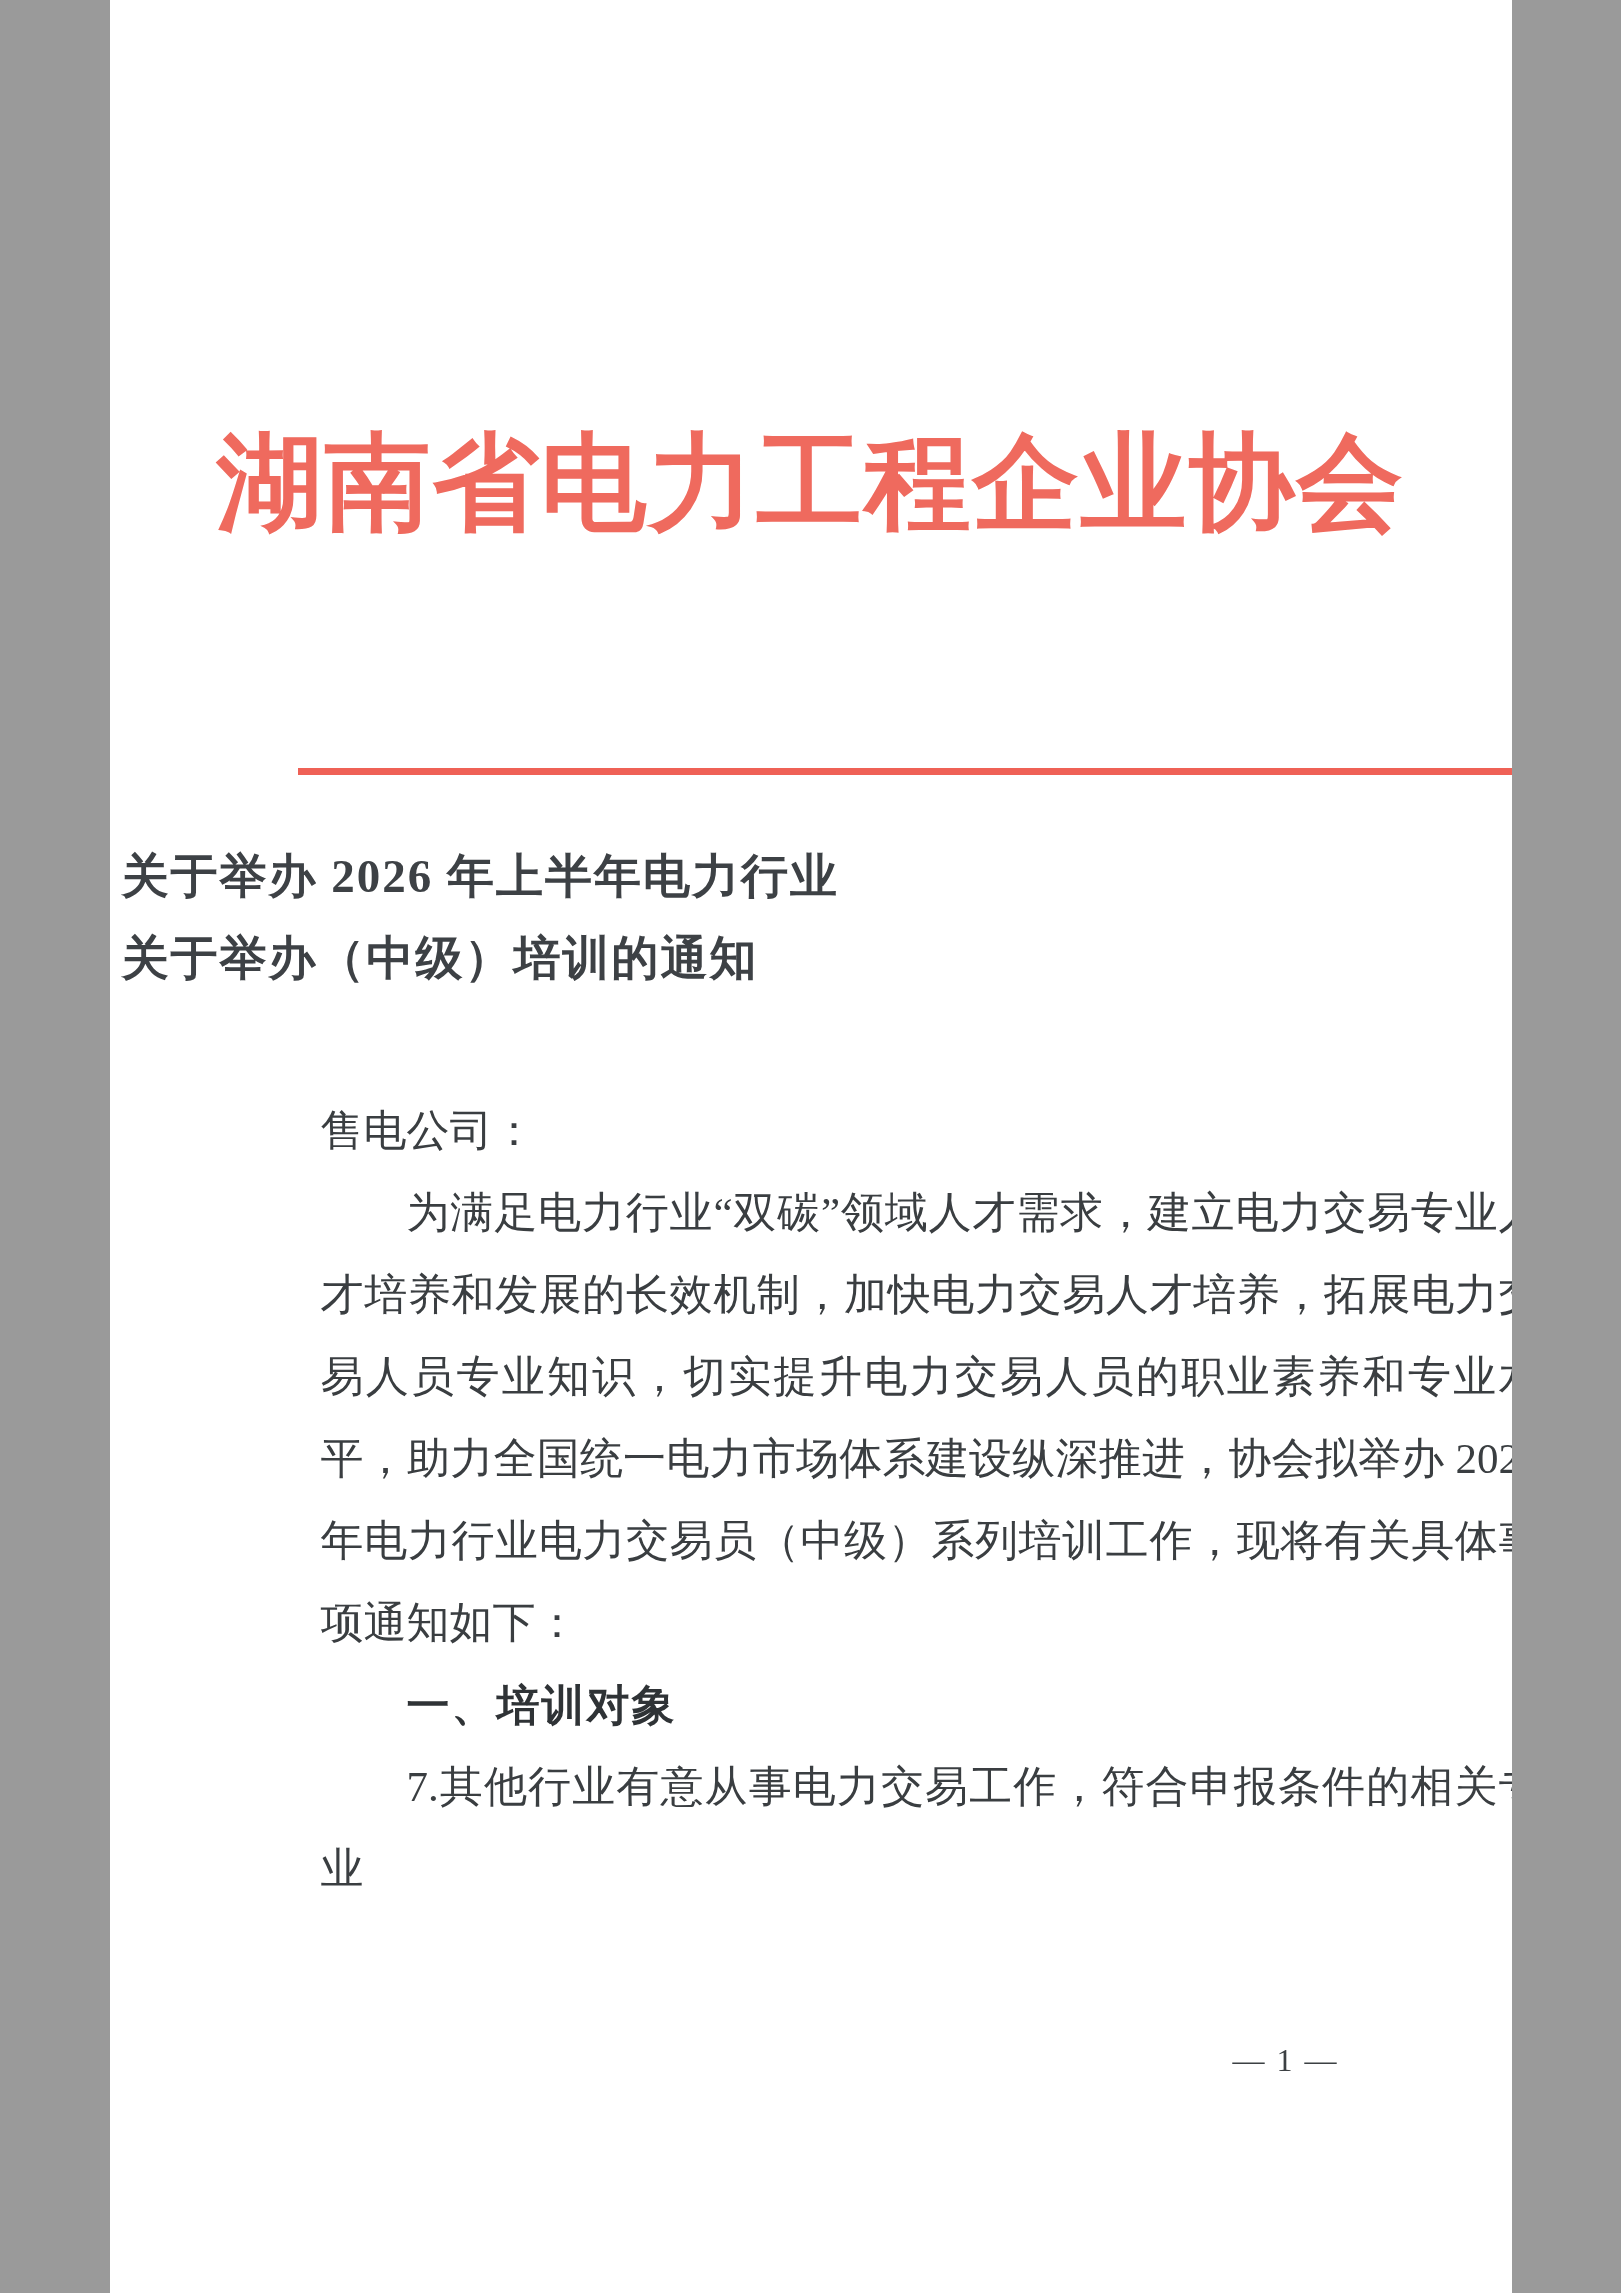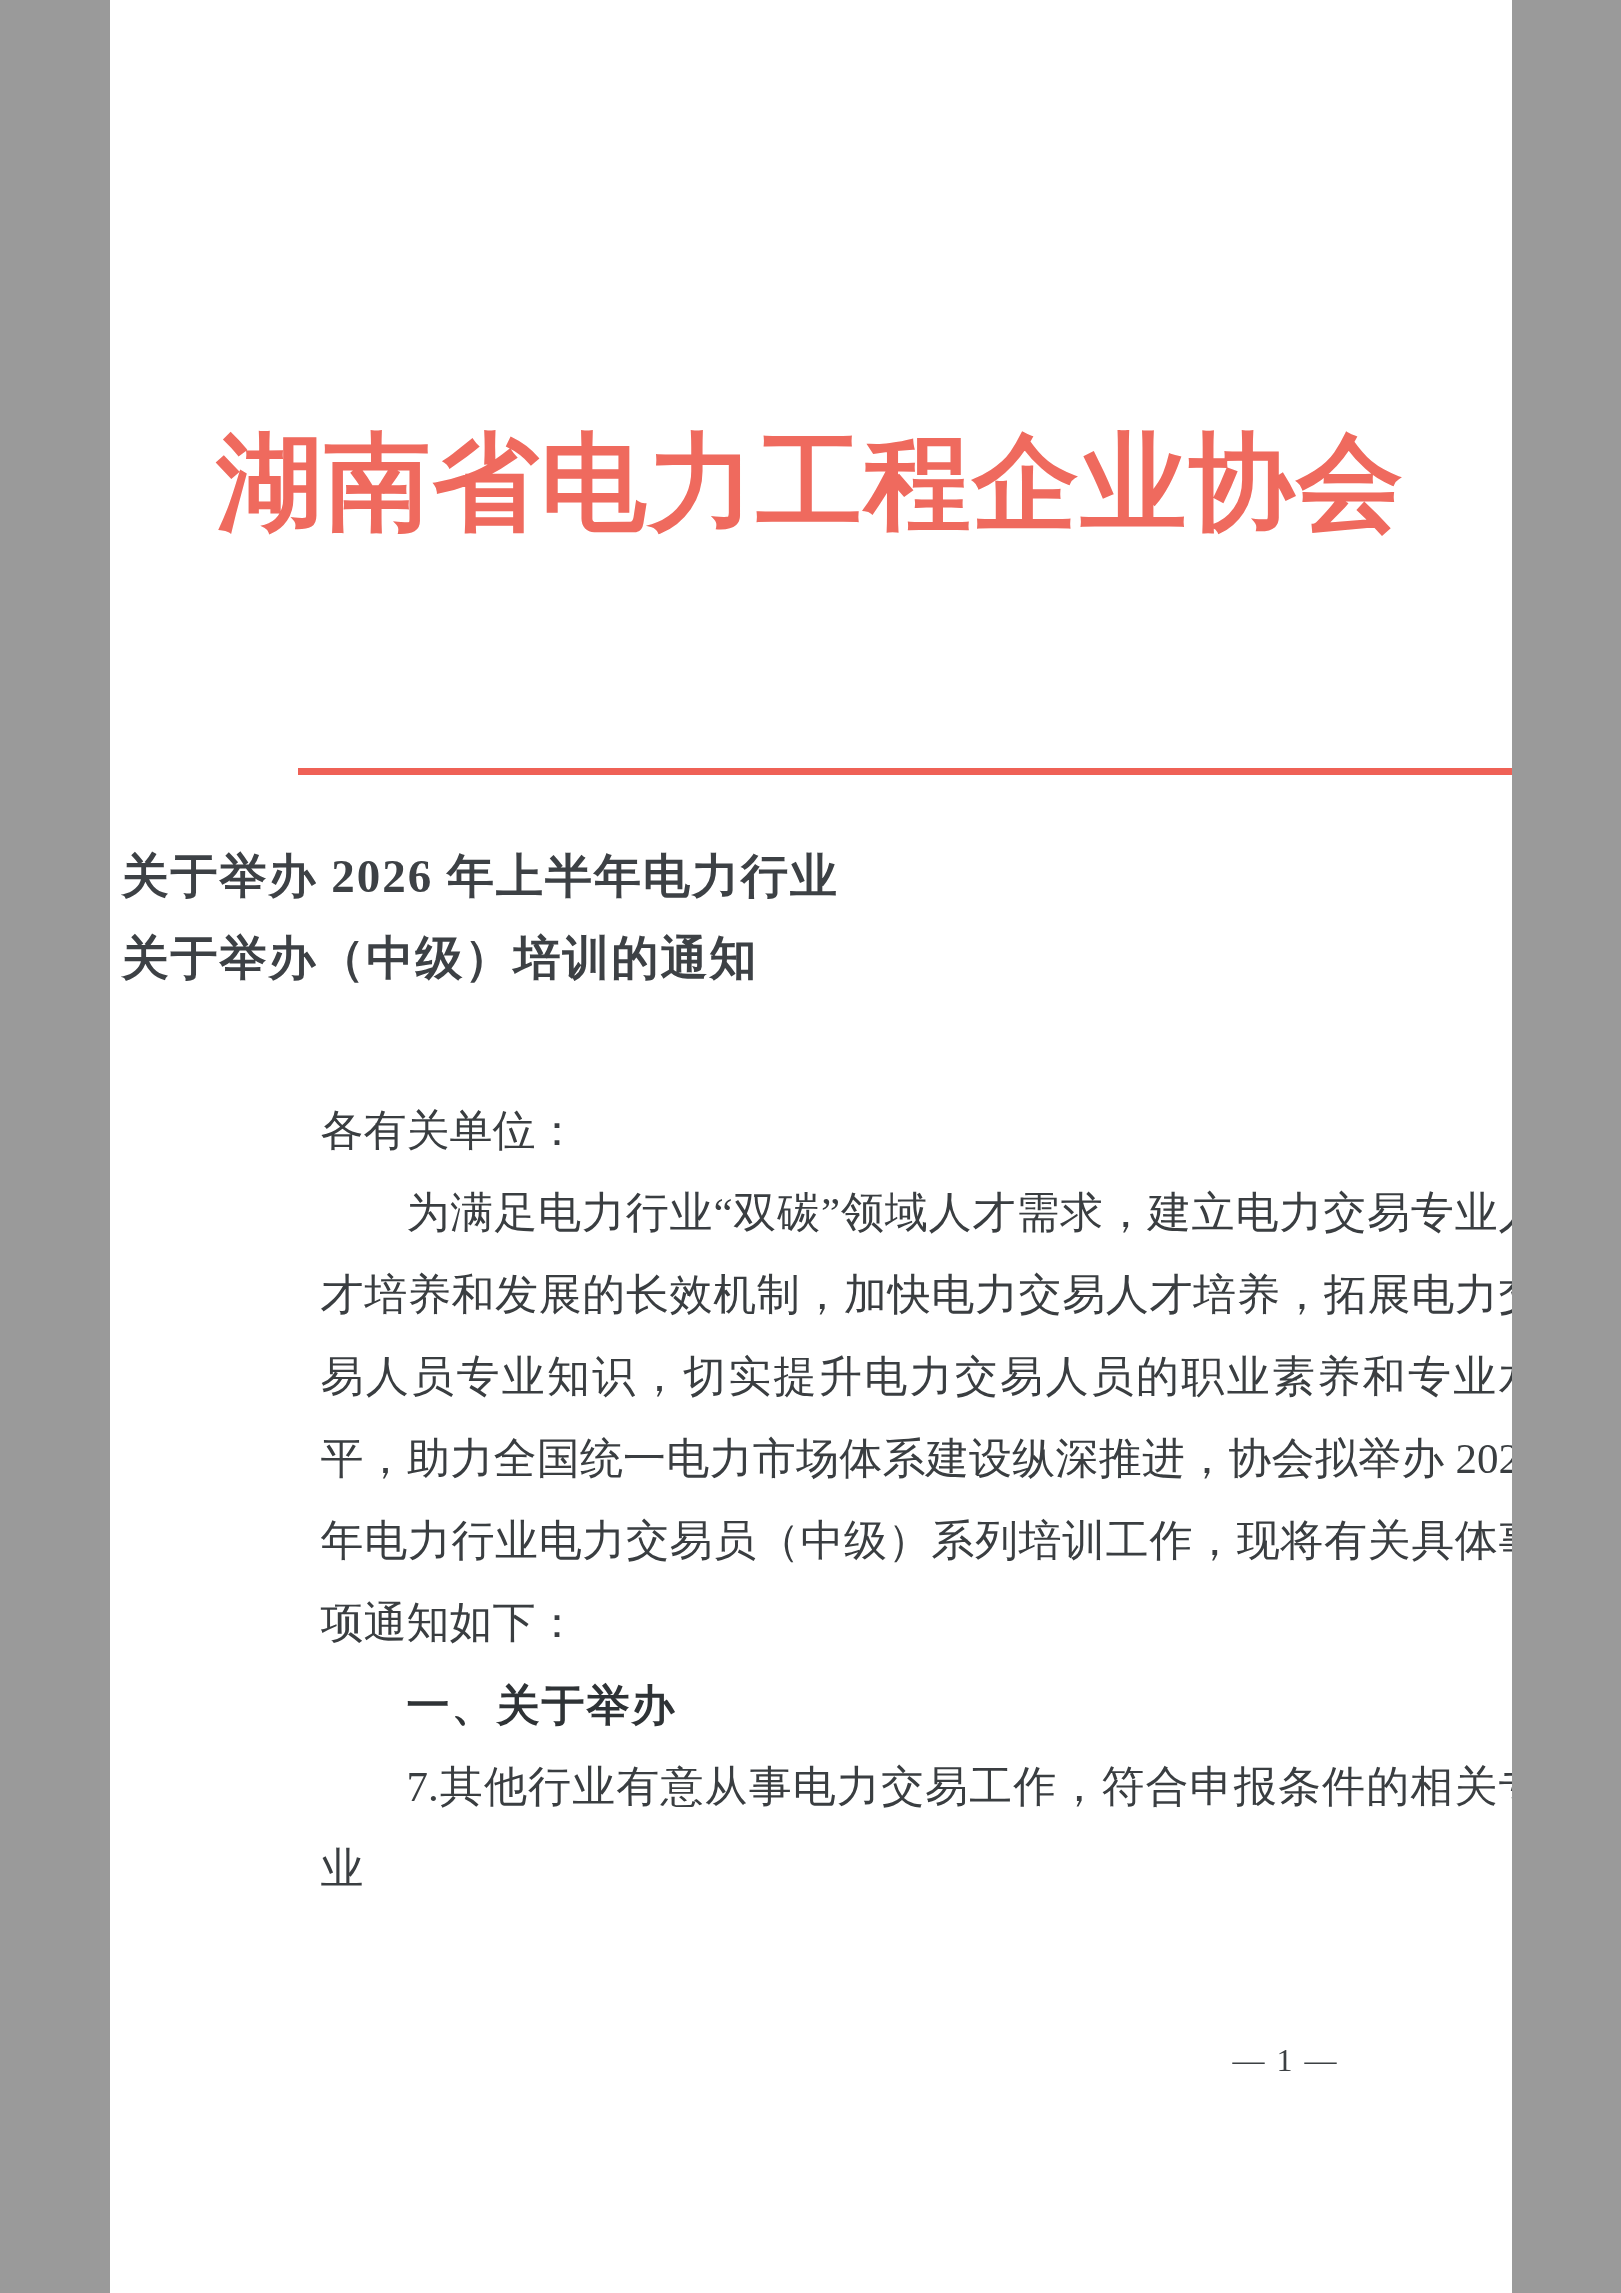--- a/index.html
+++ b/index.html
@@ -102,22 +102,22 @@
 
 
   <div class="red-rule"></div>
 
   <div class="doc-title">
     <div>关于举办 2026 年上半年电力行业</div>
     <div>关于举办（中级）培训的通知</div>
   </div>
 
   <div class="body-text">
-    <p>各有关单位：</p>
+    <p>售电公司：</p>
     <p class="indent">为满足电力行业“双碳”领域人才需求，建立电力交易专业人才培养和发展的长效机制，加快电力交易人才培养，拓展电力交易人员专业知识，切实提升电力交易人员的职业素养和专业水平，助力全国统一电力市场体系建设纵深推进，协会拟举办 2026 年电力行业电力交易员（中级）系列培训工作，现将有关具体事项通知如下：</p>
-    <p class="section-heading">一、关于举办</p>
+    <p class="section-heading">一、培训对象</p>
     <p class="indent">7.其他行业有意从事电力交易工作，符合申报条件的相关专业</p>
   </div>
 
   <div class="page-number">— 1 —</div>
 
 </div>
 
 
 </body></html>

